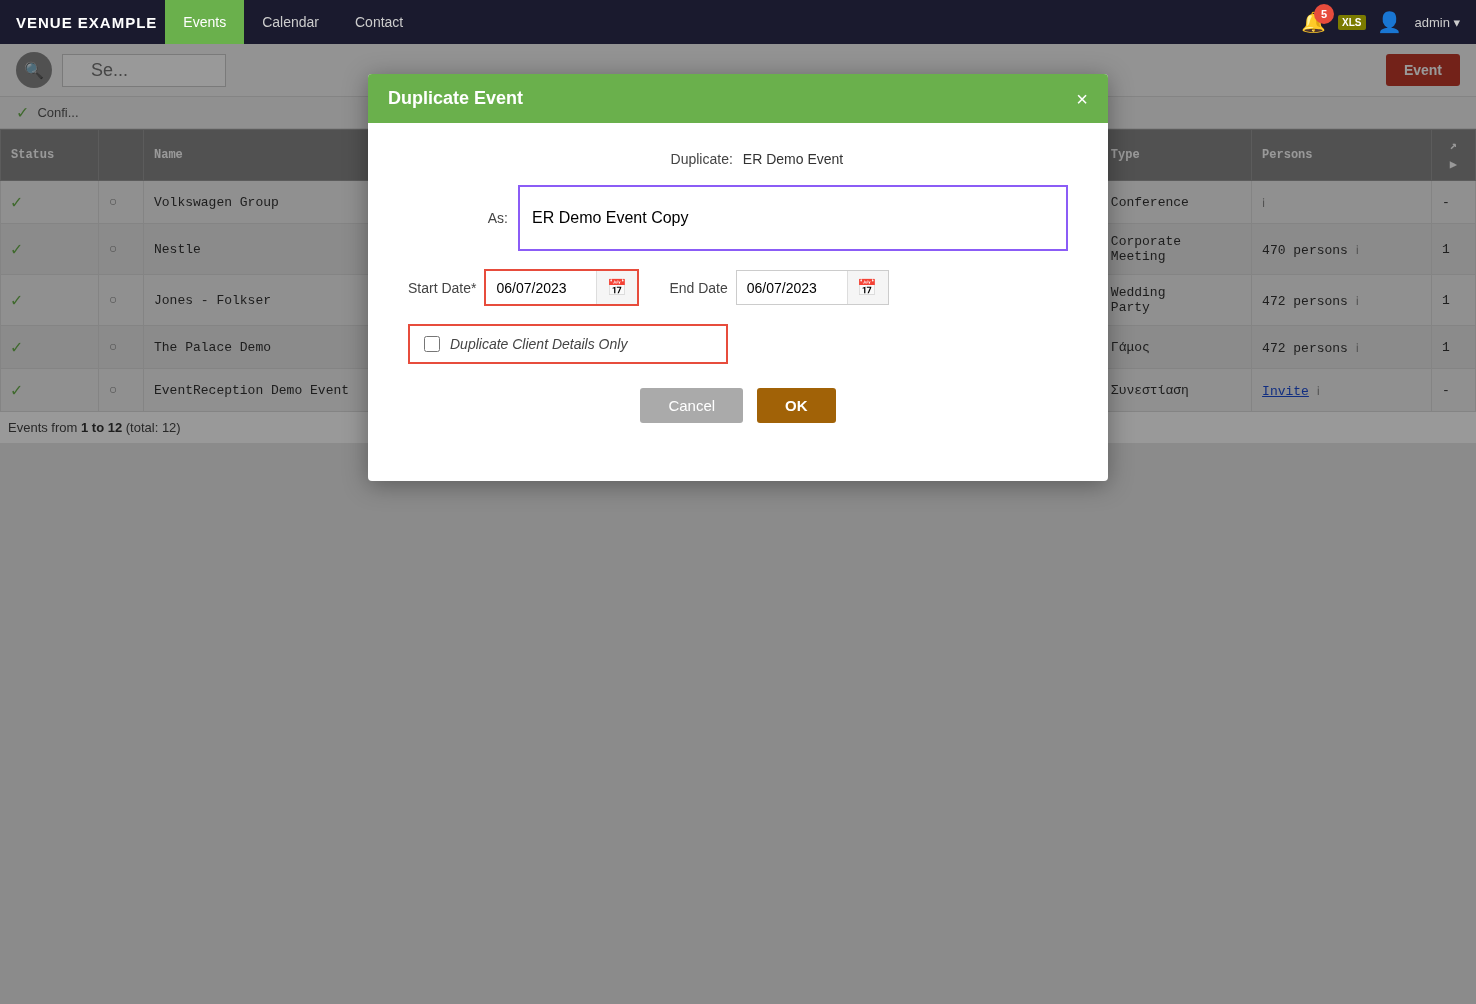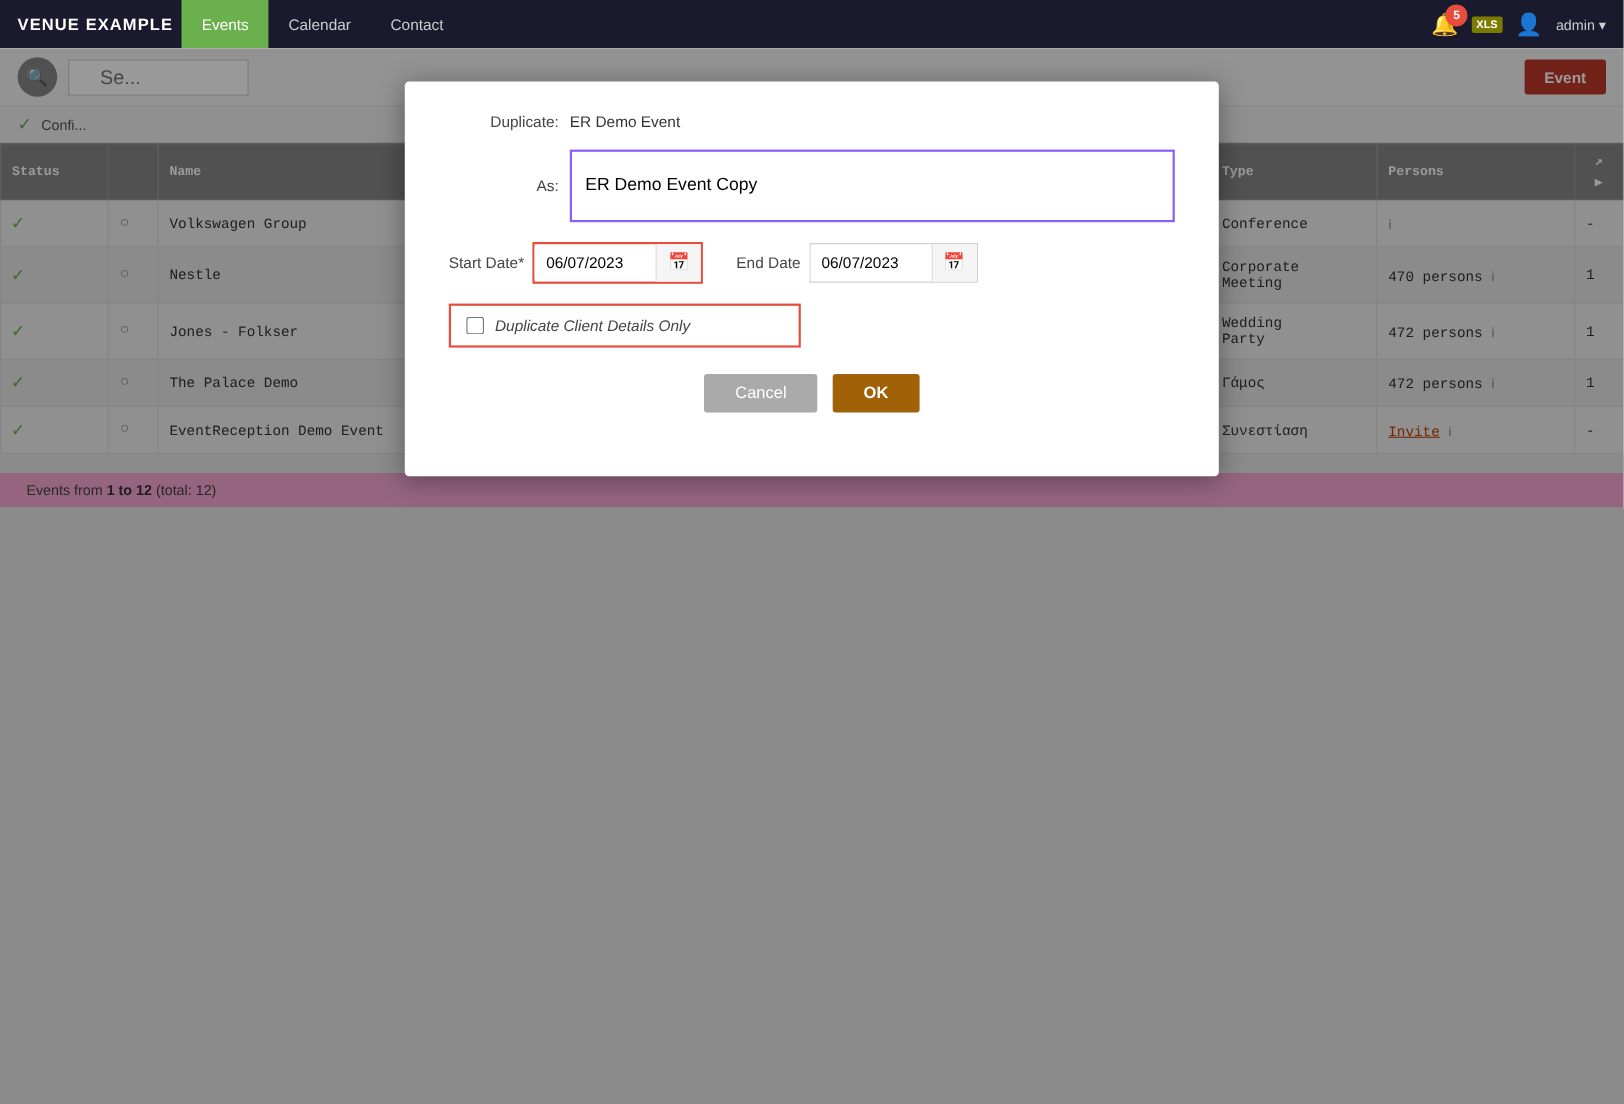--- a/index.html
+++ b/index.html
@@ -149,43 +149,42 @@
     }
     .circle-icon {
       color: #888;
       font-size: 14px;
     }
     .info-icon {
       color: #888;
       font-size: 12px;
     }
     .invite-link {
-      color: #c2410c;
+      color: #1d4ed8;
       text-decoration: underline;
       cursor: pointer;
     }
     .add-event-btn {
       background: #c0392b;
       color: #fff;
       border: none;
       padding: 8px 18px;
       font-size: 14px;
       font-weight: bold;
       cursor: pointer;
       border-radius: 3px;
       margin-left: 20px;
     }
 
     
     .table-footer {
-      padding: 8px 24px;
+      padding: 8px 8px;
       font-size: 13px;
       color: #444;
-      background: #f9a8d4;
-      margin-top: 17px;
+      background: #ffffff;
     }
     .table-footer strong { color: #333; }
 
     
     .modal-overlay {
       position: absolute;
       top: 0; left: 0; right: 0; bottom: 0;
       background: rgba(0,0,0,0.4);
       display: flex;
       align-items: flex-start;
@@ -219,20 +218,21 @@
       line-height: 1;
     }
     .modal-body {
       padding: 28px 40px 30px 40px;
     }
     .form-row {
       display: flex;
       align-items: center;
       margin-bottom: 18px;
       gap: 10px;
+      justify-content: center;
     }
     .form-label {
       font-size: 14px;
       color: #444;
       min-width: 100px;
       text-align: right;
     }
     .form-value {
       font-size: 14px;
       color: #333;
@@ -489,20 +489,24 @@
     </table>
   </div>
 
   <div class="table-footer">
     <span>Events from </span><strong>1 to 12</strong><span> (total: 12)</span>
   </div>
 
   <div class="modal-overlay">
     <div class="modal">
 
+      <div class="modal-header">
+        <span>Duplicate Event</span>
+        <button class="modal-close">×</button>
+      </div>
 
       <div class="modal-body">
 
         <div class="form-row">
           <span class="form-label">Duplicate:</span>
           <span class="form-value">ER Demo Event</span>
         </div>
 
         <div class="form-row">
           <span class="form-label">As:</span>

